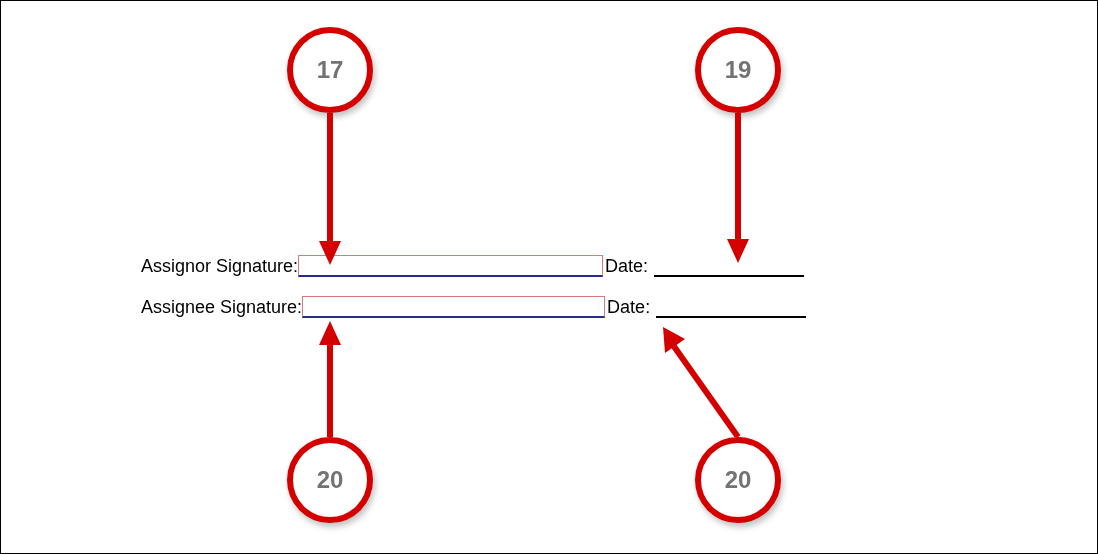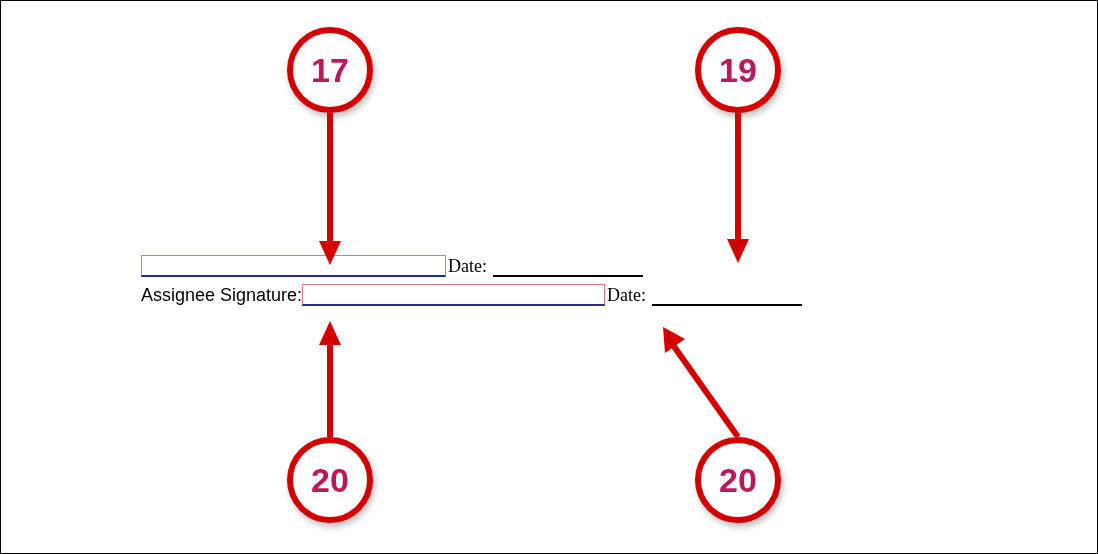--- a/index.html
+++ b/index.html
@@ -33,62 +33,62 @@
       display: inline-block;
       border: 1px solid #d97a7a;
       border-bottom: 2px solid #2a2a8c;
       height: 22px;
       background: transparent;
     }
     .date-label {
       font-size: 18px;
       color: #000;
       margin-left: 2px;
-      font-family: Liberation Serif, serif;
     }
     .date-line {
       display: inline-block;
       border-bottom: 2px solid #000;
       height: 18px;
       width: 150px;
       margin-left: 6px;
     }
 
     .callout {
       position: absolute;
       width: 86px;
       height: 86px;
       border: 6px solid #d40000;
       border-radius: 50%;
       background: #fff;
       display: flex;
       align-items: center;
       justify-content: center;
       font-weight: 800;
-      font-size: 34px;
-      color: #be185d;
+      font-size: 24px;
+      color: #737373;
       box-shadow: 2px 4px 6px rgba(0,0,0,0.25);
     }
     .arrow {
       position: absolute;
       pointer-events: none;
     }
   </style>
 </head>
 <body>
 
 <div class="content">
 
   <div class="sig-row" style="left:140px; top:252px;">
+    <span class="sig-label">Assignor Signature:</span>
     <span class="sig-input" style="width:305px;"></span>
     <span class="date-label">Date:</span>
     <span class="date-line"></span>
   </div>
 
-  <div class="sig-row" style="left:140px; top:281px;text-align:center;">
+  <div class="sig-row" style="left:140px; top:293px;text-align:center;">
     <span class="sig-label">Assignee Signature:</span>
     <span class="sig-input" style="width:303px;"></span>
     <span class="date-label">Date:</span>
     <span class="date-line"></span>
   </div>
 
   <div class="callout" style="left:286px; top:26px;">
     <span>17</span>
   </div>
   <svg class="arrow" style="left:316px; top:112px; width:30px; height:152px;" viewBox="0 0 30 152">

